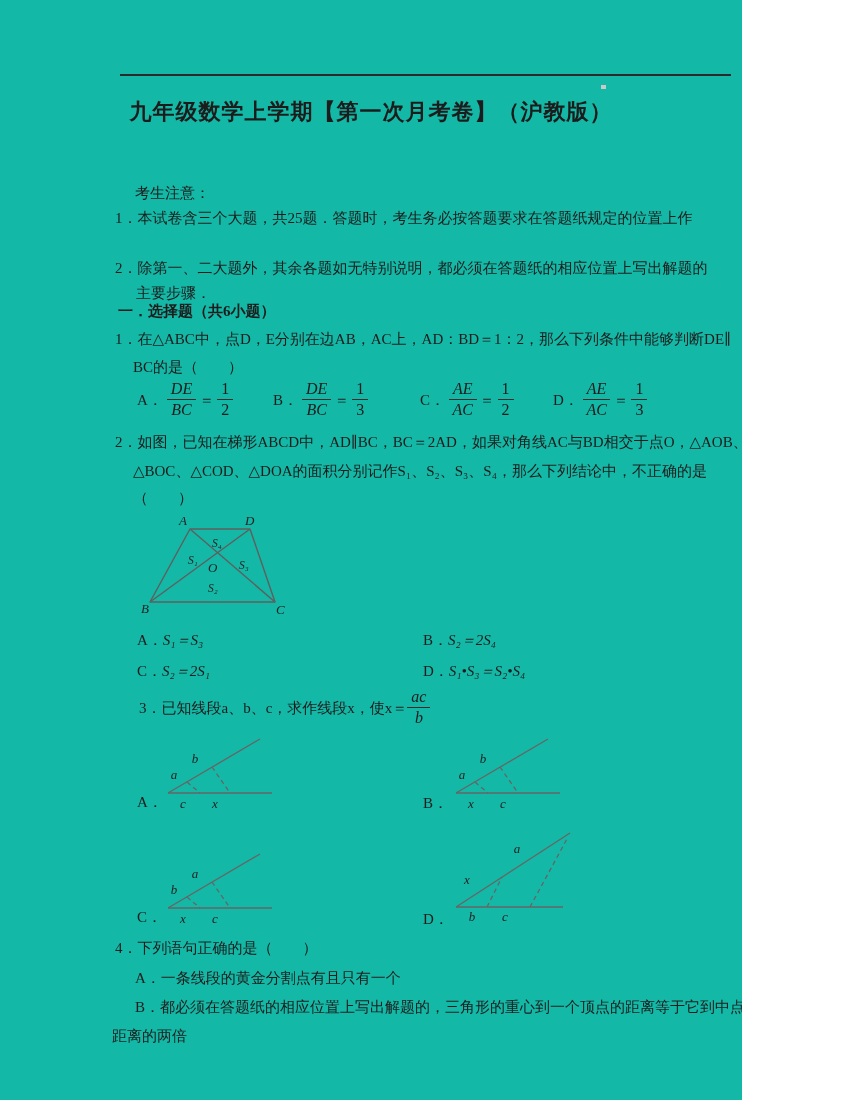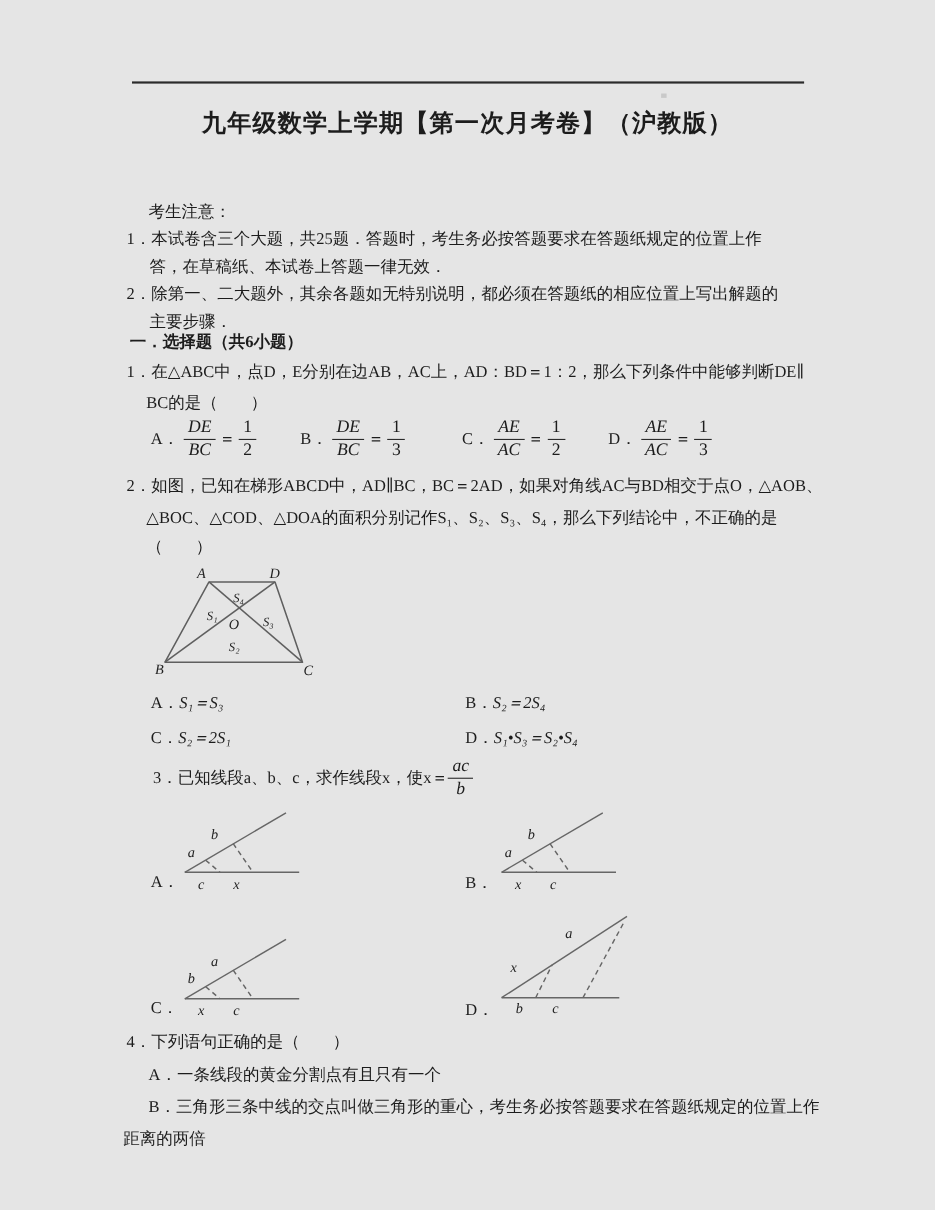--- a/index.html
+++ b/index.html
@@ -1,17 +1,17 @@
 <!DOCTYPE html>
 <html><head>
 <meta charset="utf-8">
 <style>
   html,body{margin:0;padding:0;background:#ffffff;}
   .page{
-    position:relative;width:850px;height:1100px;background:#e5e5e5;overflow:hidden;
+    position:relative;width:742px;height:1100px;background:#14b8a6;overflow:hidden;
     font-family:"Liberation Serif","DejaVu Serif",serif;color:#1c1c1c;
   }
   .ln{position:absolute;white-space:nowrap;font-size:15px;line-height:20px;}
   .bold{font-weight:bold;}
   .title{left:0;top:102px;width:100%;text-align:center;font-size:22px;font-weight:bold;letter-spacing:1px;}
   .subtitle{left:0;top:152px;width:100%;text-align:center;font-size:15px;}
   .rule{position:absolute;left:120px;top:74px;width:611px;height:2px;background:#2b2b2b;}
   .faint{position:absolute;left:601px;top:85px;width:5px;height:4px;background:#c9c9c9;}
   .opt{display:flex;align-items:center;}
   .optlab{margin-right:4px;}
@@ -29,21 +29,20 @@
 
 <div class="page">
 
   <div class="rule"></div>
   <div class="faint"></div>
 
   <div class="ln title">九年级数学上学期【第一次月考卷】（沪教版）</div>
 
   <div class="ln" style="left:135px;top:183px">考生注意：</div>
   <div class="ln" style="left:115px;top:208px">1．本试卷含三个大题，共25题．答题时，考生务必按答题要求在答题纸规定的位置上作</div>
-  <div class="ln" style="left:136px;top:233px">答，在草稿纸、本试卷上答题一律无效．</div>
   <div class="ln" style="left:115px;top:258px">2．除第一、二大题外，其余各题如无特别说明，都必须在答题纸的相应位置上写出解题的</div>
   <div class="ln" style="left:136px;top:283px">主要步骤．</div>
 
   <div class="ln bold" style="left:118px;top:301px">一．选择题（共6小题）</div>
 
   <div class="ln" style="left:115px;top:329px">1．在△ABC中，点D，E分别在边AB，AC上，AD：BD＝1：2，那么下列条件中能够判断DE∥</div>
   <div class="ln" style="left:133px;top:357px">BC的是（　　）</div>
 
   <div class="ln opt" style="left:137px;top:381px">
     <span class="optlab">A．</span>
@@ -191,16 +190,16 @@
       <text x="17" y="63">x</text>
       <text x="67" y="32">a</text>
       <text x="22" y="100">b</text>
       <text x="55" y="100">c</text>
     </g>
   </svg>
   <div class="ln" style="left:423px;top:909px">D．</div>
 
   <div class="ln" style="left:115px;top:938px">4．下列语句正确的是（　　）</div>
   <div class="ln" style="left:135px;top:968px">A．一条线段的黄金分割点有且只有一个</div>
-  <div class="ln" style="left:135px;top:997px">B．三角形三条中线的交点叫做三角形的重心，考生务必按答题要求在答题纸规定的位置上作</div>
+  <div class="ln" style="left:135px;top:997px">B．都必须在答题纸的相应位置上写出解题的，三角形的重心到一个顶点的距离等于它到中点</div>
   <div class="ln" style="left:112px;top:1026px">距离的两倍</div>
 
 </div>
 
 </body></html>

